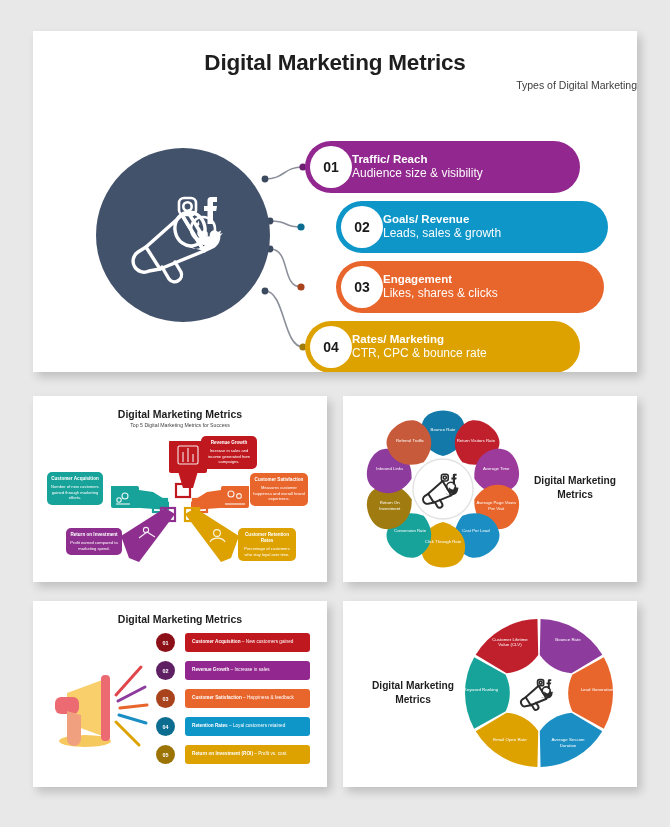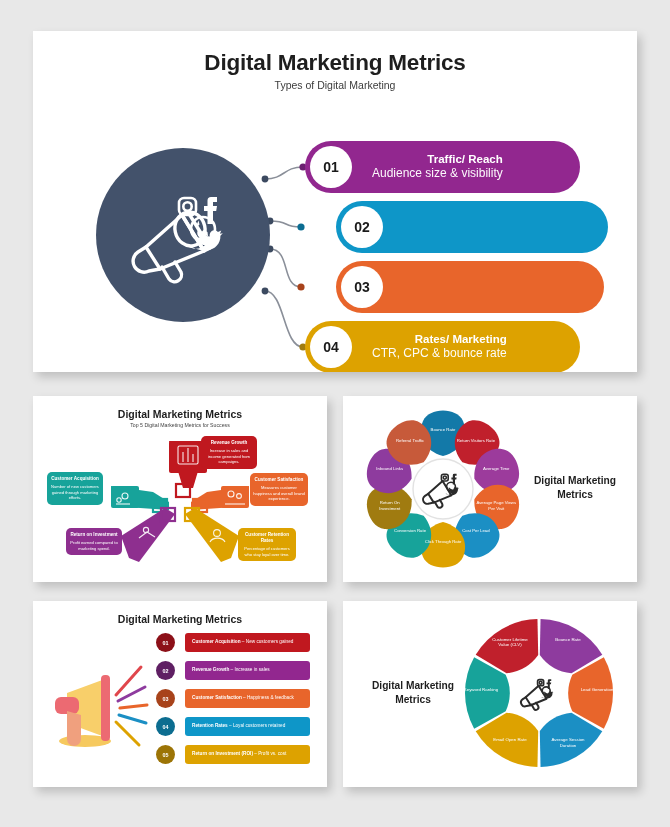--- a/index.html
+++ b/index.html
@@ -24,41 +24,41 @@
   #slide-wheel  { left: 343px; top: 601px; width: 294px; height: 186px; }
 
   
   .hero-title {
     position: absolute; left: 0; top: 19px; width: 100%;
     text-align: center; font-size: 22.5px; font-weight: bold;
     color: #1e1e1e; letter-spacing: -0.2px;
   }
   .hero-sub {
     position: absolute; left: 0; top: 48px; width: 100%;
-    text-align: center; font-size: 10.5px; color: #3c3c3c;
+    text-align: right; font-size: 10.5px; color: #3c3c3c;
   }
   .hero-circle {
     position: absolute; left: 63px; top: 117px; width: 174px; height: 174px;
     border-radius: 50%; background: #43526b;
   }
   .hero-circle svg { position: absolute; left: 30px; top: 31px; }
 
   .connectors { position: absolute; left: 0; top: 0; width: 604px; height: 341px; pointer-events: none; }
 
   .bar {
     position: absolute; height: 52px; border-radius: 26px;
     display: flex; align-items: center;
   }
   .bar .num-circle {
     width: 42px; height: 42px; min-width: 42px; border-radius: 50%;
     background: #fff; margin-left: 5px;
     display: flex; align-items: center; justify-content: center;
     font-size: 14px; font-weight: bold; color: #1a1a1a;
   }
-  .bar .bar-text { margin-left: 20px; color: #fff; text-align: right; }
+  .bar .bar-text { margin-left: 0; color: #fff; }
   .bar .bar-title { font-size: 11.5px; font-weight: bold; line-height: 1.25; }
   .bar .bar-desc  { font-size: 12px; line-height: 1.3; opacity: 0.97; }
 
   
   .s-title { position: absolute; left: 0; width: 100%; text-align: center;
              font-size: 10.5px; font-weight: bold; color: #1e1e1e; top: 12px; }
   .s-sub   { position: absolute; left: 0; width: 100%; text-align: center;
              font-size: 5.2px; color: #444; top: 26px; }
 
   
@@ -154,24 +154,32 @@
     <div class="bar" style="left:272px; top:110px; width:275px; background:#92278f;">
       <div class="num-circle">01</div>
       <div class="bar-text">
         <div class="bar-title">Traffic/ Reach</div>
         <div class="bar-desc">Audience size &amp; visibility</div>
       </div>
     </div>
 
     <div class="bar" style="left:303px; top:170px; width:272px; background:#0e96c8;">
       <div class="num-circle">02</div>
+      <div class="bar-text">
+        <div class="bar-title">Goals/ Revenue</div>
+        <div class="bar-desc">Leads, sales &amp; growth</div>
+      </div>
     </div>
 
     <div class="bar" style="left:303px; top:230px; width:268px; background:#e8652b;">
       <div class="num-circle">03</div>
+      <div class="bar-text">
+        <div class="bar-title">Engagement</div>
+        <div class="bar-desc">Likes, shares &amp; clicks</div>
+      </div>
     </div>
 
     <div class="bar" style="left:272px; top:290px; width:275px; background:#dda200;">
       <div class="num-circle">04</div>
       <div class="bar-text">
         <div class="bar-title">Rates/ Marketing</div>
         <div class="bar-desc">CTR, CPC &amp; bounce rate</div>
       </div>
     </div>
   </div>

